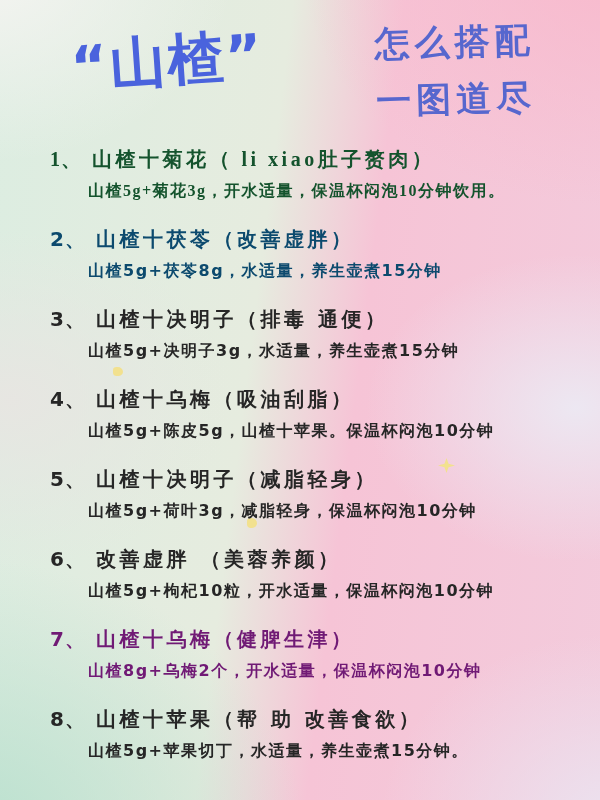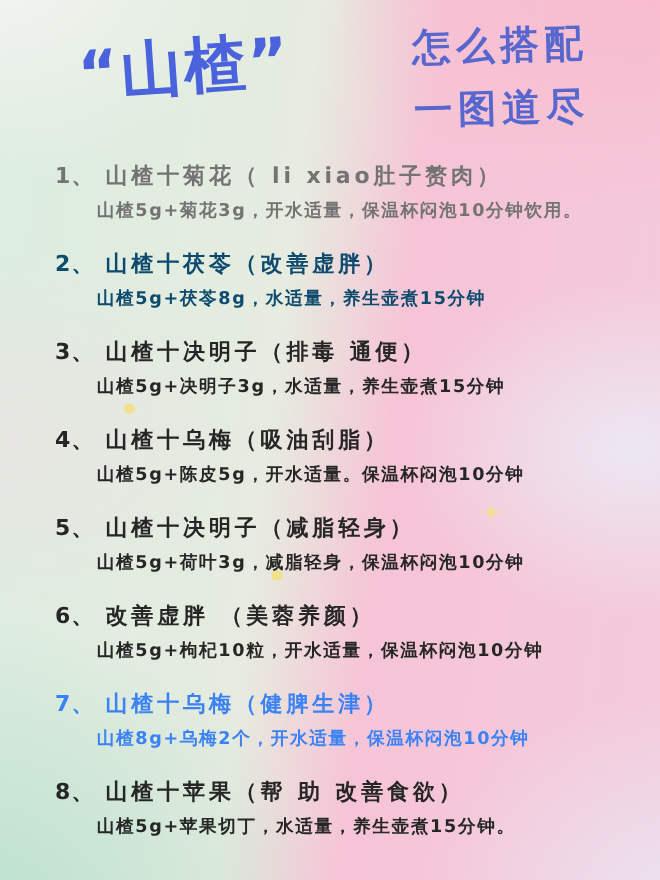--- a/index.html
+++ b/index.html
@@ -69,21 +69,21 @@
     <div>一图道尽</div>
   </div>
 </div>
 
 <div class="sparkle sparkle-1" style="background: rgb(242, 225, 143);"></div>
 <div class="sparkle sparkle-2" style="background: rgb(242, 225, 143);"></div>
 <div class="sparkle sparkle-3" style="background: rgb(242, 225, 143);"></div>
 
 <div class="list">
 
-  <div class="item" style="color: #737373;">
+  <div class="item" style="color: #14532d; font-family: Liberation Serif, serif;">
     <div class="item-heading">
       <span class="num">1、</span><span>山楂十菊花（ li xiao肚子赘肉）</span>
     </div>
     <div class="item-detail">山楂5g+菊花3g，开水适量，保温杯闷泡10分钟饮用。</div>
   </div>
 
   <div class="item" style="color: #0c4a6e;">
     <div class="item-heading">
       <span class="num">2、</span><span>山楂十茯苓（改善虚胖）</span>
     </div>
@@ -94,38 +94,38 @@
     <div class="item-heading">
       <span class="num">3、</span><span>山楂十决明子（排毒 通便）</span>
     </div>
     <div class="item-detail">山楂5g+决明子3g，水适量，养生壶煮15分钟</div>
   </div>
 
   <div class="item" style="color: rgb(38, 38, 38);">
     <div class="item-heading">
       <span class="num">4、</span><span>山楂十乌梅（吸油刮脂）</span>
     </div>
-    <div class="item-detail">山楂5g+陈皮5g，开水适量。保温杯闷泡10分钟</div>
+    <div class="item-detail">山楂5g+陈皮5g，山楂十苹果。保温杯闷泡10分钟</div>
   </div>
 
   <div class="item" style="color: rgb(38, 38, 38);">
     <div class="item-heading">
       <span class="num">5、</span><span>山楂十决明子（减脂轻身）</span>
     </div>
     <div class="item-detail">山楂5g+荷叶3g，减脂轻身，保温杯闷泡10分钟</div>
   </div>
 
   <div class="item" style="color: rgb(38, 38, 38);">
     <div class="item-heading">
       <span class="num">6、</span><span>改善虚胖 （美蓉养颜）</span>
     </div>
     <div class="item-detail">山楂5g+枸杞10粒，开水适量，保温杯闷泡10分钟</div>
   </div>
 
-  <div class="item" style="color: #3b82f6;">
+  <div class="item" style="color: #701a75;">
     <div class="item-heading">
       <span class="num">7、</span><span>山楂十乌梅（健脾生津）</span>
     </div>
     <div class="item-detail">山楂8g+乌梅2个，开水适量，保温杯闷泡10分钟</div>
   </div>
 
   <div class="item" style="color: rgb(38, 38, 38);">
     <div class="item-heading">
       <span class="num">8、</span><span>山楂十苹果（帮 助 改善食欲）</span>
     </div>

